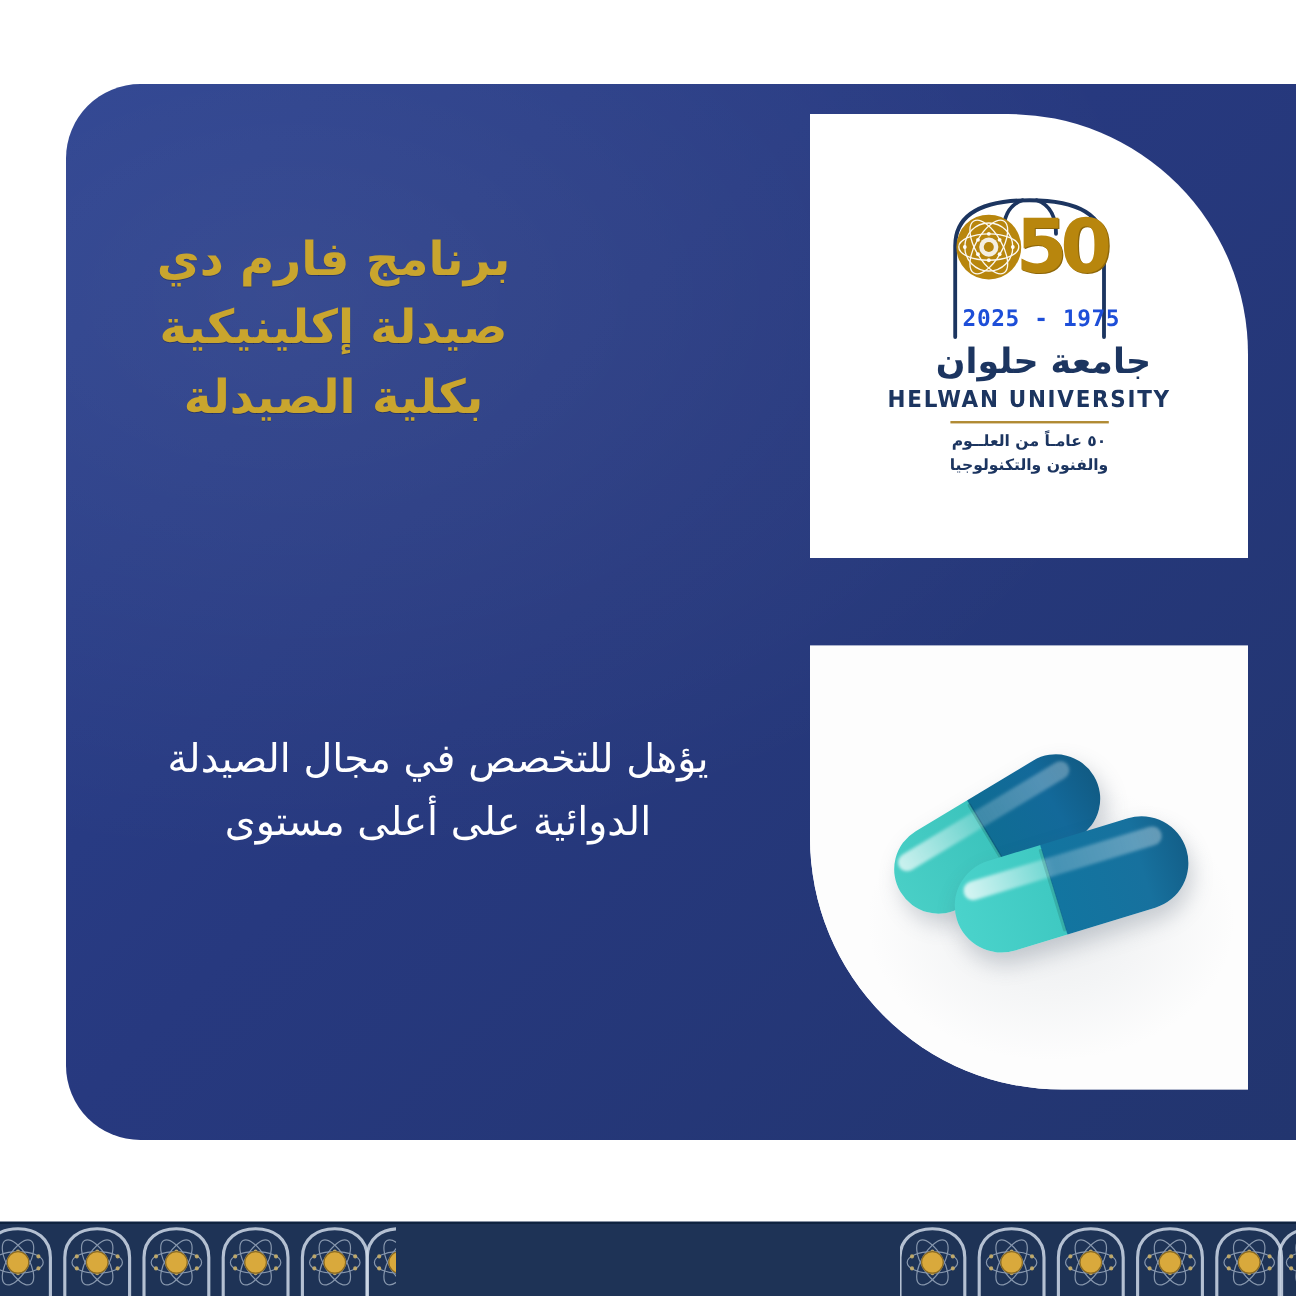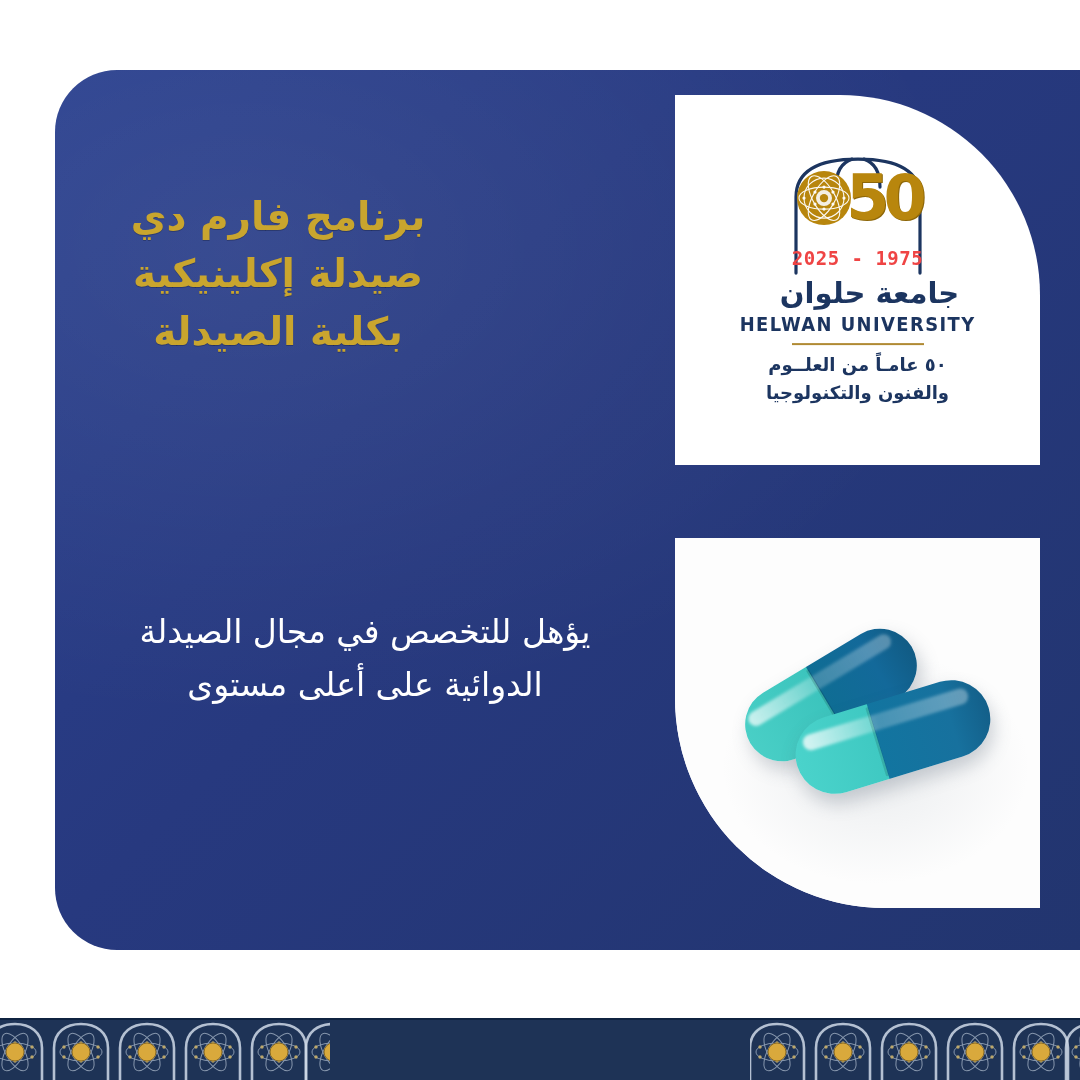--- a/index.html
+++ b/index.html
@@ -83,41 +83,41 @@
   #logo-fifty .five{
     font-size:62px;font-weight:bold;color:#b8860d;
     font-family:"DejaVu Sans","Liberation Sans",sans-serif;
     line-height:1;letter-spacing:-6px;
     text-shadow:1px 1px 0 #8d6608;
   }
   #logo-atom{
     position:relative;width:60px;height:60px;margin-right:-8px;
   }
   #logo-years{
-    position:absolute;left:0;right:0;bottom:6px;text-align:center;
-    font-size:19px;font-weight:bold;color:#ef4444;letter-spacing:0.5px;
+    position:absolute;left:0;right:0;bottom:6px;text-align:right;
+    font-size:19px;font-weight:bold;color:#1d4ed8;letter-spacing:0.5px;
     font-family:"DejaVu Sans Mono","Liberation Mono",monospace;
   }
   #logo-ar-name{
     margin-top:4px;
     font-size:29px;font-weight:bold;color:#1c3560;letter-spacing:2px;
     direction:rtl;line-height:1;margin-left:24px;
   }
   #logo-en-name{
     margin-top:5px;
     font-size:19.5px;font-weight:bold;color:#1c3560;letter-spacing:1.4px;
     font-family:"DejaVu Sans Condensed","Liberation Sans Narrow","Liberation Sans",sans-serif;
     transform:scaleX(1.02);
   }
   #logo-rule{
     margin-top:7px;width:132px;height:2px;background:#b08a33;
   }
   #logo-tag{
     margin-top:6px;text-align:center;direction:rtl;
-    font-size:18px;font-weight:bold;color:#1c3560;line-height:1.55;
+    font-size:13px;font-weight:bold;color:#1c3560;line-height:1.55;
     letter-spacing:.4px;
   }
   #logo-tag span{display:block;white-space:nowrap;}
 
   
   #pills-stage{
     position:absolute;inset:0;
     background:
       radial-gradient(60% 45% at 55% 62%, rgba(160,170,180,.20) 0%, rgba(255,255,255,0) 70%),
       #fdfdfd;

